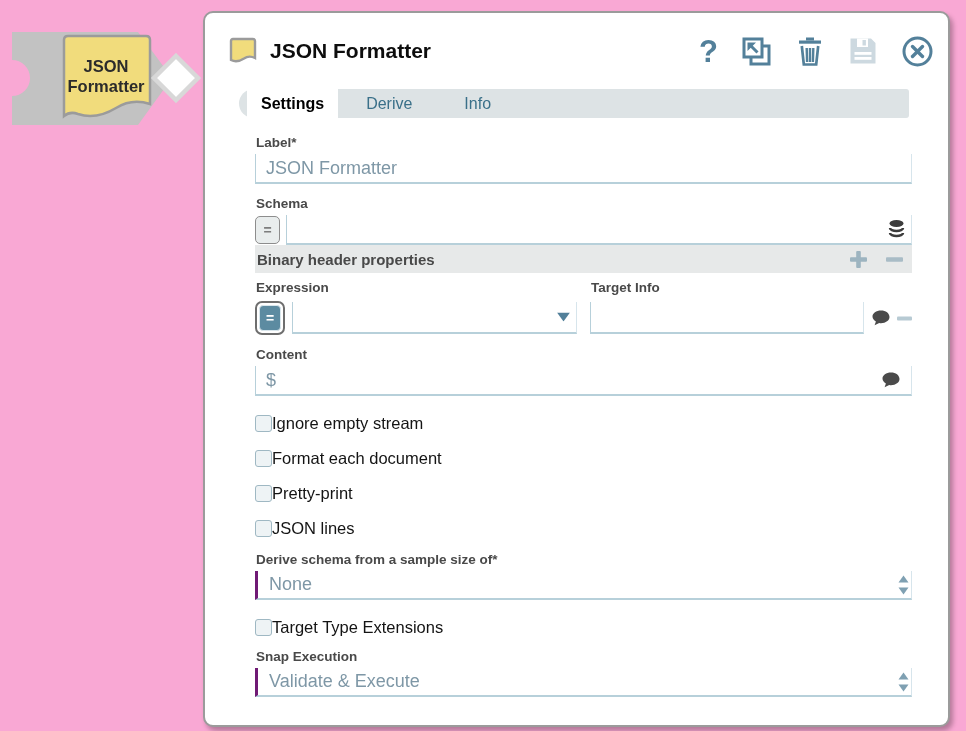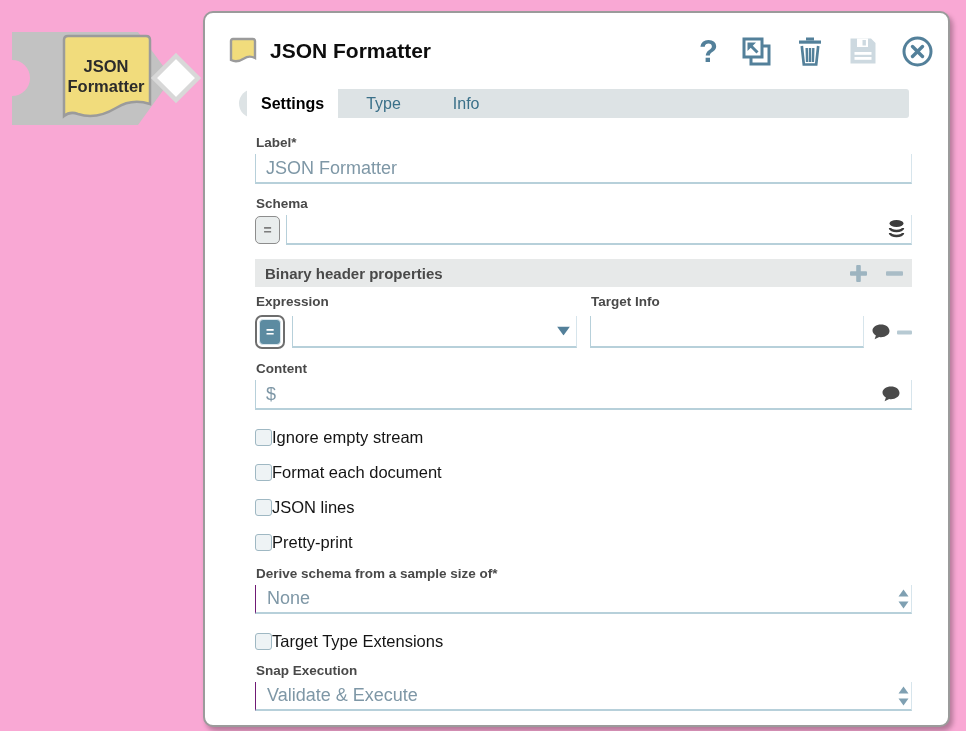--- a/index.html
+++ b/index.html
@@ -60,22 +60,22 @@
     width:25px; height:28px; flex:none; margin-right:6px;
     border:1.5px solid #8d8d8d; border-radius:5px; background:#e9eded;
     color:#7d7d7d; font-weight:700; font-size:14px;
     display:flex; align-items:center; justify-content:center; cursor:pointer;
   }
   .schema-input { flex:1; }
   .right-icon { position:absolute; right:6px; top:50%; transform:translateY(-50%); display:flex; cursor:pointer; }
 
   
   .prop-bar {
-    margin-top:14px; height:28px; background:#e7e9e9;
-    display:flex; align-items:center; padding:0 6px 0 10px;
+    height:28px; background:#e7e9e9;
+    display:flex; align-items:center; padding:0 6px 0 2px;
   }
   .prop-title { font-size:15px; font-weight:700; color:#494949; }
   .prop-actions { margin-left:auto; display:flex; align-items:center; gap:17px; margin-right:2px; }
   .prop-cols { display:flex; margin-top:7px;align-items:flex-end; }
   .col-exp { width:322px; margin-right:13px; }
   .col-tgt { flex:1; }
   .cell-row { display:flex; align-items:center; height:38px; }
   .eq-active-outer {
     flex:none; border:2px solid #6e6e6e; border-radius:7px; padding:2px;
     background:#fff; margin-right:7px; cursor:pointer;
@@ -91,21 +91,21 @@
   
   .checkbox-row { display:flex; align-items:center; font-size:16.5px; color:#141414; }
   .checkbox {
     width:17px; height:17px; flex:none;
     border:1.5px solid #9fb8c3; border-radius:3px; background:#eef3f5; cursor:pointer;
   }
 
   
   .select-row {
     position:relative; height:29px;
-    border-left:1px solid #701a75; border-bottom:2px solid #b7d0da; border-right:1px solid #d7e5ec;
+    border-left:3px solid #701a75; border-bottom:2px solid #b7d0da; border-right:1px solid #d7e5ec;
     display:flex; align-items:center; cursor:pointer;
   }
   .select-value { font-size:18px; color:#7e97a6; padding-left:11px; }
   .spinner { position:absolute; right:2px; top:50%; transform:translateY(-50%); cursor:pointer; display:flex; }
 </style>
 </head>
 <body>
 
 <div class="canvas">
 
@@ -165,21 +165,21 @@
             <circle cx="16.5" cy="16.5" r="13.5" fill="none" stroke="#53809a" stroke-width="3"></circle>
             <line x1="11.5" y1="11.5" x2="21.5" y2="21.5" stroke="#53809a" stroke-width="3.4" stroke-linecap="round"></line>
             <line x1="21.5" y1="11.5" x2="11.5" y2="21.5" stroke="#53809a" stroke-width="3.4" stroke-linecap="round"></line>
           </svg>
         </button>
       </div>
     </div>
 
     <div class="tabbar">
       <div class="tab tab-active">Settings</div>
-      <div class="tab tab-inactive tab-views">Type</div>
+      <div class="tab tab-inactive tab-views">Derive</div>
       <div class="tab tab-inactive tab-info">Info</div>
     </div>
 
     <div class="content">
 
       <label class="field-label mt10">Label*</label>
       <div class="input-row">
         <input class="text" type="text" value="JSON Formatter" style="">
       </div>
 
@@ -260,25 +260,25 @@
       <div class="checkbox-row mt18">
         <div class="checkbox"></div>
         <span>Ignore empty stream</span>
       </div>
       <div class="checkbox-row mt16">
         <div class="checkbox"></div>
         <span>Format each document</span>
       </div>
       <div class="checkbox-row mt16">
         <div class="checkbox"></div>
+        <span>Pretty-print</span>
+      </div>
+      <div class="checkbox-row mt16">
+        <div class="checkbox"></div>
         <span>JSON lines</span>
-      </div>
-      <div class="checkbox-row mt16">
-        <div class="checkbox"></div>
-        <span>Pretty-print</span>
       </div>
 
       <label class="field-label mt14">Derive schema from a sample size of*</label>
       <div class="select-row">
         <span class="select-value">None</span>
         <span class="spinner">
           <svg width="11" height="21" viewBox="0 0 11 21">
             <polygon points="5.5,1 10.5,8 0.5,8" fill="#7fa0b2"></polygon>
             <polygon points="0.5,13 10.5,13 5.5,20" fill="#7fa0b2"></polygon>
           </svg>

